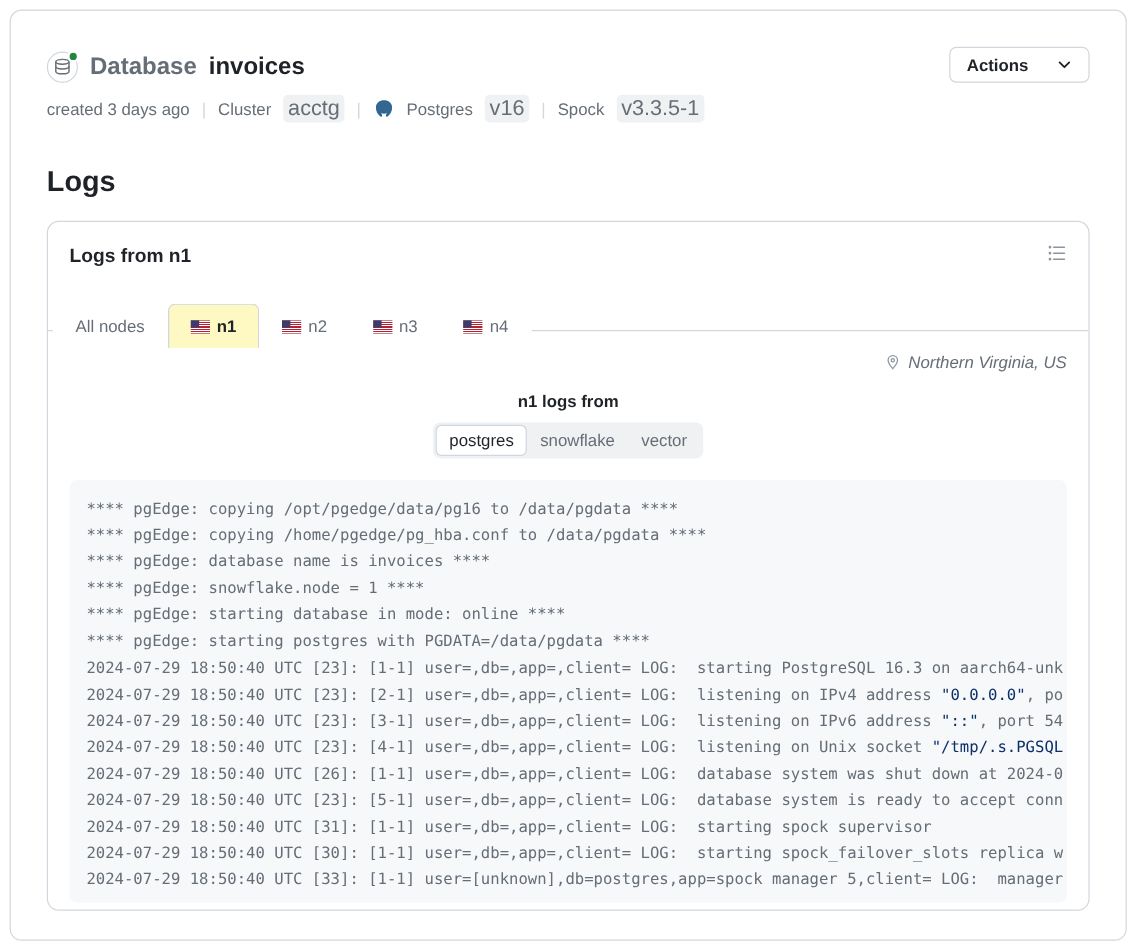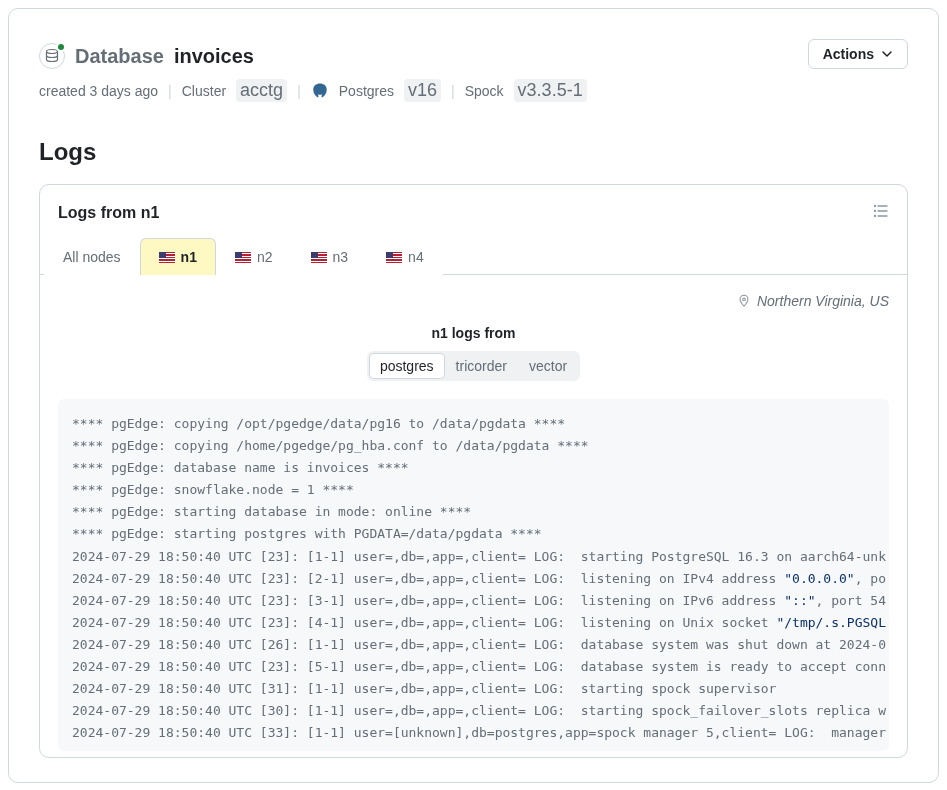--- a/index.html
+++ b/index.html
@@ -5,33 +5,33 @@
 * { box-sizing: border-box; margin: 0; padding: 0; }
 body { font-family: -apple-system, BlinkMacSystemFont, "Segoe UI", Helvetica, Arial, sans-serif; background: #fff; color: #1f2328; width: 947px; }
 .container { border: 1px solid #d0d7de; border-radius: 10px; padding: 30px 30px 24px 30px; margin: 8px; }
 .header-row { display: flex; align-items: flex-end; justify-content: space-between; margin-bottom: 10px; }
 .title-group { display: flex; align-items: center; gap: 10px; }
 .db-icon-wrap { position: relative; width: 26px; height: 26px; border: 1px solid #d0d7de; border-radius: 50%; display: flex; align-items: center; justify-content: center; }
 .db-icon-wrap svg { width: 16px; height: 16px; }
 .status-dot { position: absolute; top: -2px; right: -2px; width: 10px; height: 10px; background: #1f883d; border: 2px solid #fff; border-radius: 50%; }
 .title-label { color: #656d76; font-size: 20px; font-weight: 600; }
 .title-name { color: #1f2328; font-size: 20px; font-weight: 600; }
-.actions-btn { display: flex; align-items: center; gap: 7px; border: 1px solid #d0d7de; background: #fff; border-radius: 6px; padding: 6px 14px; font-size: 14px; font-weight: 600; cursor: pointer; color: #1f2328; }
+.actions-btn { display: flex; align-items: center; gap: 24px; border: 1px solid #d0d7de; background: #fff; border-radius: 6px; padding: 6px 14px; font-size: 14px; font-weight: 600; cursor: pointer; color: #1f2328; }
 .actions-btn svg { width: 12px; height: 12px; }
 .meta-row { display: flex; align-items: center; gap: 10px; font-size: 14px; color: #656d76; margin-bottom: 36px; flex-wrap: wrap; }
 .meta-sep { color: #d0d7de; }
 .badge { background: #eff1f3; color: #656d76; border-radius: 4px; padding: 1px 4px; font-size: 18px; }
 .pg-icon { width: 18px; height: 18px; display: inline-flex; align-items: center; justify-content: center; }
 .section-title { font-size: 24px; font-weight: 700; margin-bottom: 18px; }
 .panel { border: 1px solid #d0d7de; border-radius: 10px; }
 .panel-header { display: flex; align-items: center; justify-content: space-between; padding: 18px 18px 0 18px; }
 .panel-title { font-size: 16px; font-weight: 700; }
 .list-icon { color: #8c959f; }
 .tabs { display: flex; border-bottom: 1px solid #d0d7de; margin-top: 14px; padding: 0 4px; }
-.tab { padding: 10px 18px; font-size: 14px; font-weight: 500; cursor: pointer; display: flex; align-items: center; gap: 6px; border: 1px solid transparent; border-bottom: none; position: relative; top: 1px; background: #fff; }
+.tab { padding: 10px 18px; font-size: 14px; font-weight: 500; cursor: pointer; display: flex; align-items: center; gap: 6px; border: 1px solid transparent; border-bottom: none; position: relative; top: 15px; background: #fff; }
 .tab.active { border-color: #d0d7de; border-radius: 6px 6px 0 0; font-weight: 600; background: #fef9c3; }
 .tab:not(.active) { color: #656d76; }
 .flag { width: 16px; height: 11px; display: inline-block; background: linear-gradient(to bottom, #b22234 0 7.7%, #fff 7.7% 15.4%, #b22234 15.4% 23.1%, #fff 23.1% 30.8%, #b22234 30.8% 38.5%, #fff 38.5% 46.2%, #b22234 46.2% 53.8%, #fff 53.8% 61.5%, #b22234 61.5% 69.2%, #fff 69.2% 76.9%, #b22234 76.9% 84.6%, #fff 84.6% 92.3%, #b22234 92.3% 100%); position: relative; }
 .flag::before { content: ""; position: absolute; top: 0; left: 0; width: 7px; height: 6px; background: #3c3b6e; }
 .panel-body { padding: 18px 18px 6px 18px; }
 .location-row { display: flex; justify-content: flex-end; align-items: center; gap: 6px; color: #656d76; font-size: 14px; font-style: italic; margin-bottom: 16px; }
 .location-row svg { width: 14px; height: 14px; }
 .filter-row { display: flex; align-items: center; gap: 10px; margin-bottom: 18px; font-size: 14px; flex-direction: column; }
 .filter-label { font-weight: 600; }
 .pill-group { display: flex; background: #eff1f3; border-radius: 6px; padding: 3px; gap: 2px; }
@@ -128,21 +128,21 @@
             <path d="M8 1.5c-2.5 0-4.5 2-4.5 4.5 0 3 4.5 8 4.5 8s4.5-5 4.5-8c0-2.5-2-4.5-4.5-4.5z"></path>
             <circle cx="8" cy="6" r="1.5"></circle>
           </svg>
         <span>Northern Virginia, US</span>
       </div>
 
       <div class="filter-row">
         <span class="filter-label">n1 logs from</span>
         <div class="pill-group">
           <div class="pill active">postgres</div>
-          <div class="pill">tricorder</div>
+          <div class="pill">snowflake</div>
           <div class="pill">vector</div>
         </div>
       </div>
 
       <div class="log-content" id="log-content"><div><span>**** pgEdge: copying /opt/pgedge/data/pg16 to /data/pgdata ****</span></div><div><span>**** pgEdge: copying /home/pgedge/pg_hba.conf to /data/pgdata ****</span></div><div><span>**** pgEdge: database name is invoices ****</span></div><div><span>**** pgEdge: snowflake.node = 1 ****</span></div><div><span>**** pgEdge: starting database in mode: online ****</span></div><div><span>**** pgEdge: starting postgres with PGDATA=/data/pgdata ****</span></div><div><span>2024-07-29 18:50:40 UTC [23]: [1-1] user=,db=,app=,client= LOG:  starting PostgreSQL 16.3 on aarch64-unk</span></div><div><span>2024-07-29 18:50:40 UTC [23]: [2-1] user=,db=,app=,client= LOG:  listening on IPv4 address </span><span class="str">"0.0.0.0"</span><span>, po</span></div><div><span>2024-07-29 18:50:40 UTC [23]: [3-1] user=,db=,app=,client= LOG:  listening on IPv6 address </span><span class="str">"::"</span><span>, port 54</span></div><div><span>2024-07-29 18:50:40 UTC [23]: [4-1] user=,db=,app=,client= LOG:  listening on Unix socket </span><span class="str">"/tmp/.s.PGSQL</span></div><div><span>2024-07-29 18:50:40 UTC [26]: [1-1] user=,db=,app=,client= LOG:  database system was shut down at 2024-0</span></div><div><span>2024-07-29 18:50:40 UTC [23]: [5-1] user=,db=,app=,client= LOG:  database system is ready to accept conn</span></div><div><span>2024-07-29 18:50:40 UTC [31]: [1-1] user=,db=,app=,client= LOG:  starting spock supervisor</span></div><div><span>2024-07-29 18:50:40 UTC [30]: [1-1] user=,db=,app=,client= LOG:  starting spock_failover_slots replica w</span></div><div><span>2024-07-29 18:50:40 UTC [33]: [1-1] user=[unknown],db=postgres,app=spock manager 5,client= LOG:  manager</span></div></div>
     </div>
   </div>
 </div>
 
 </body></html>

